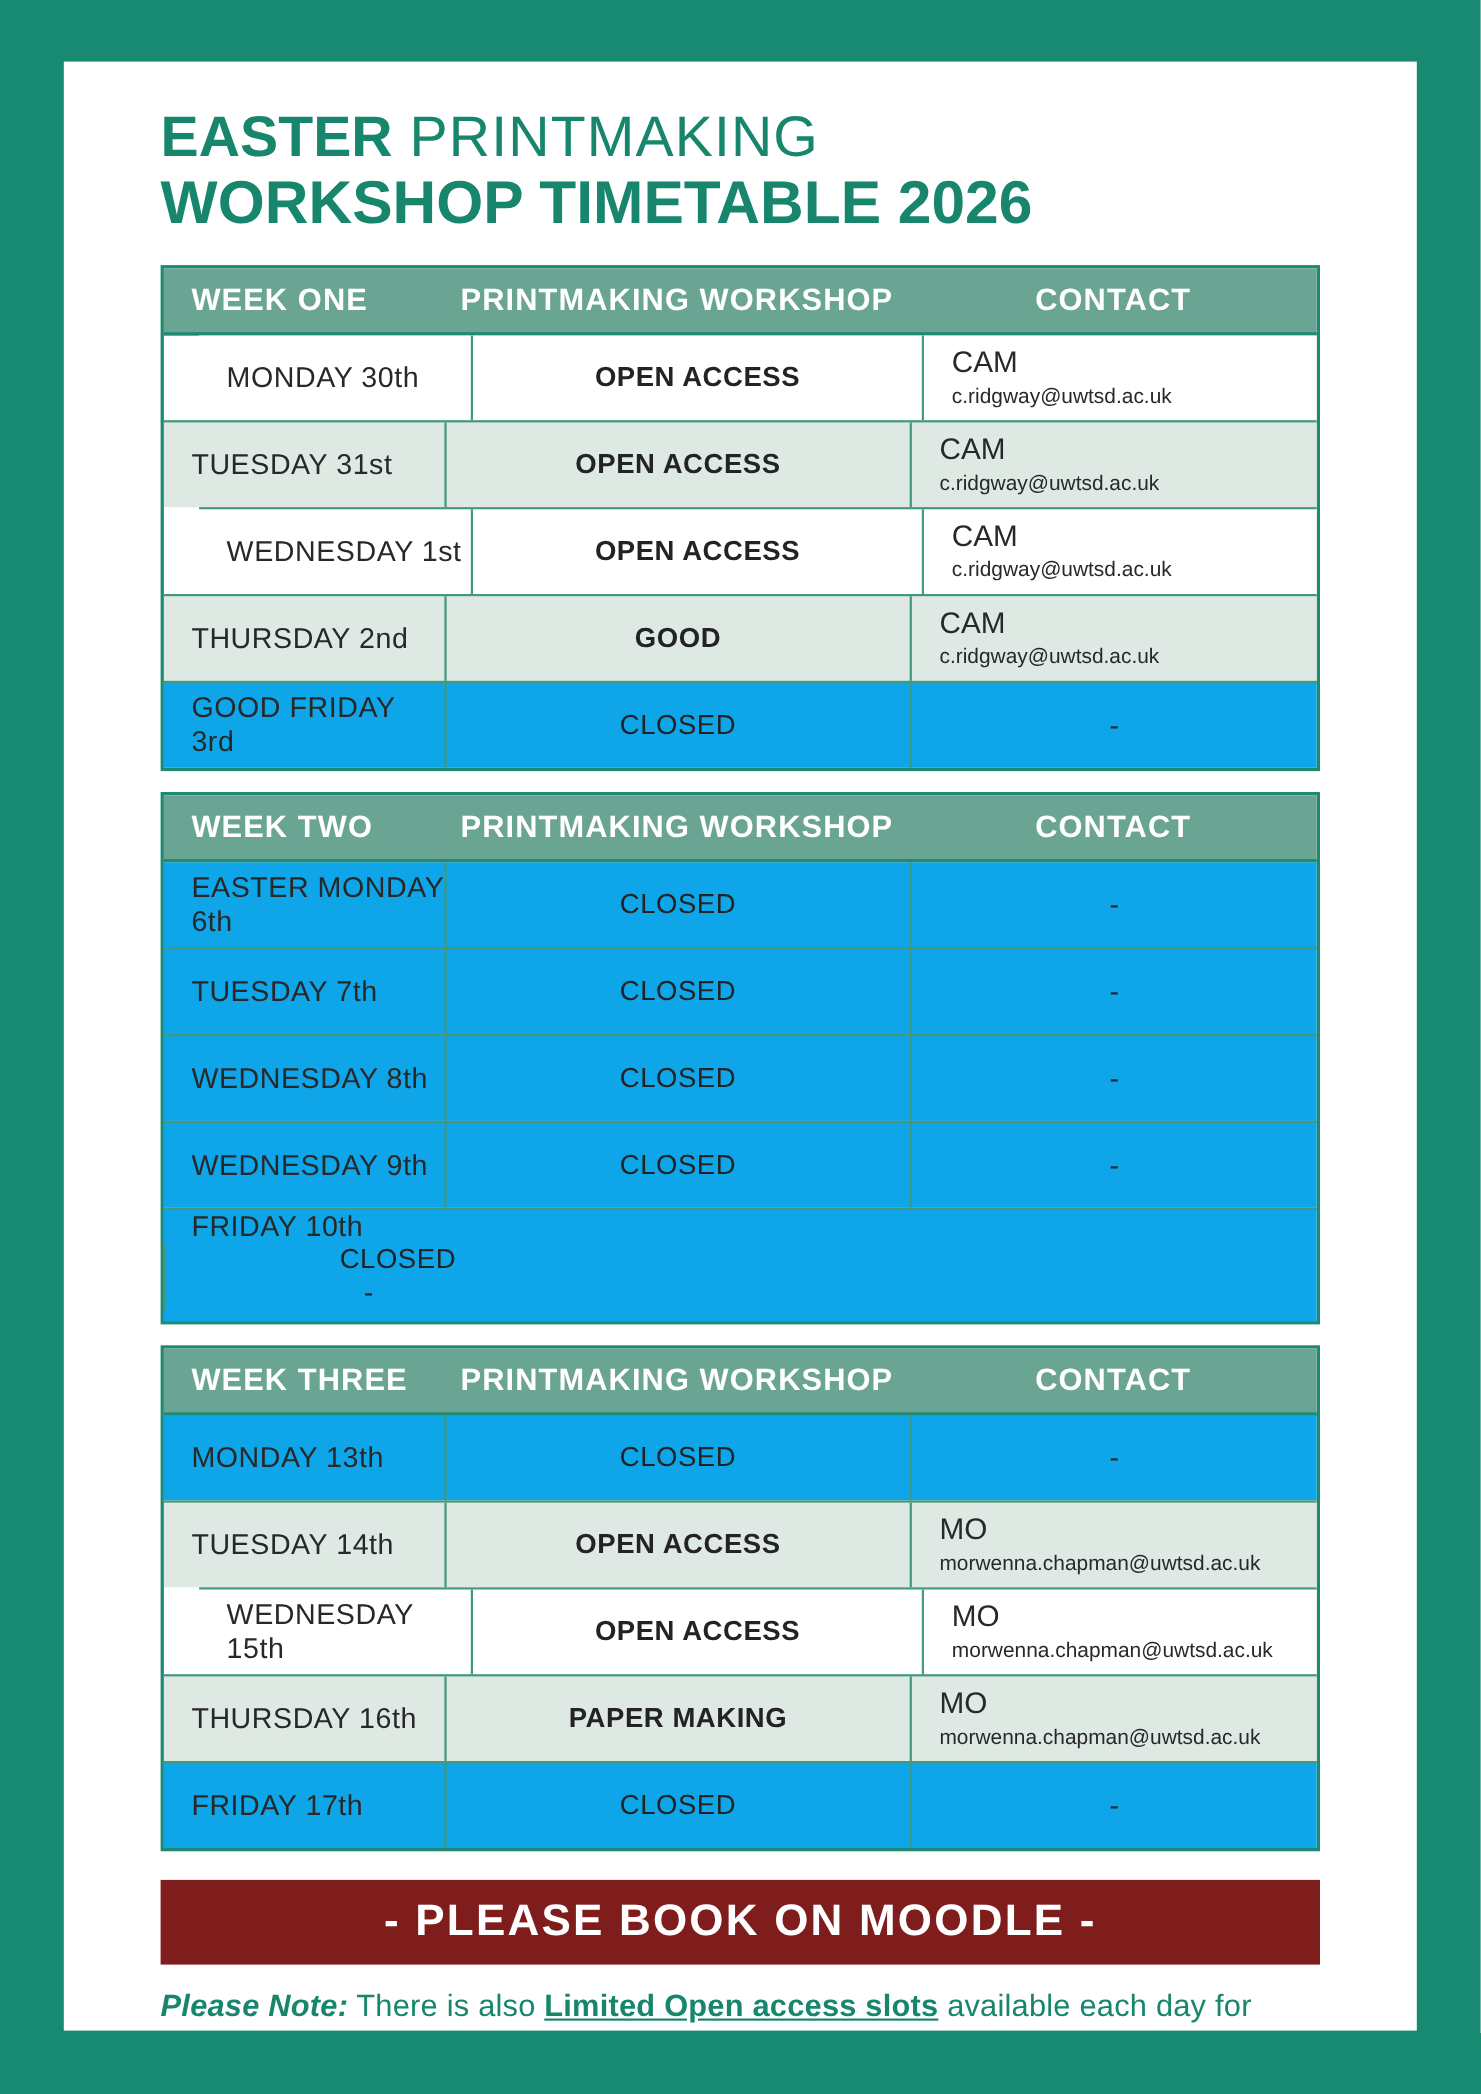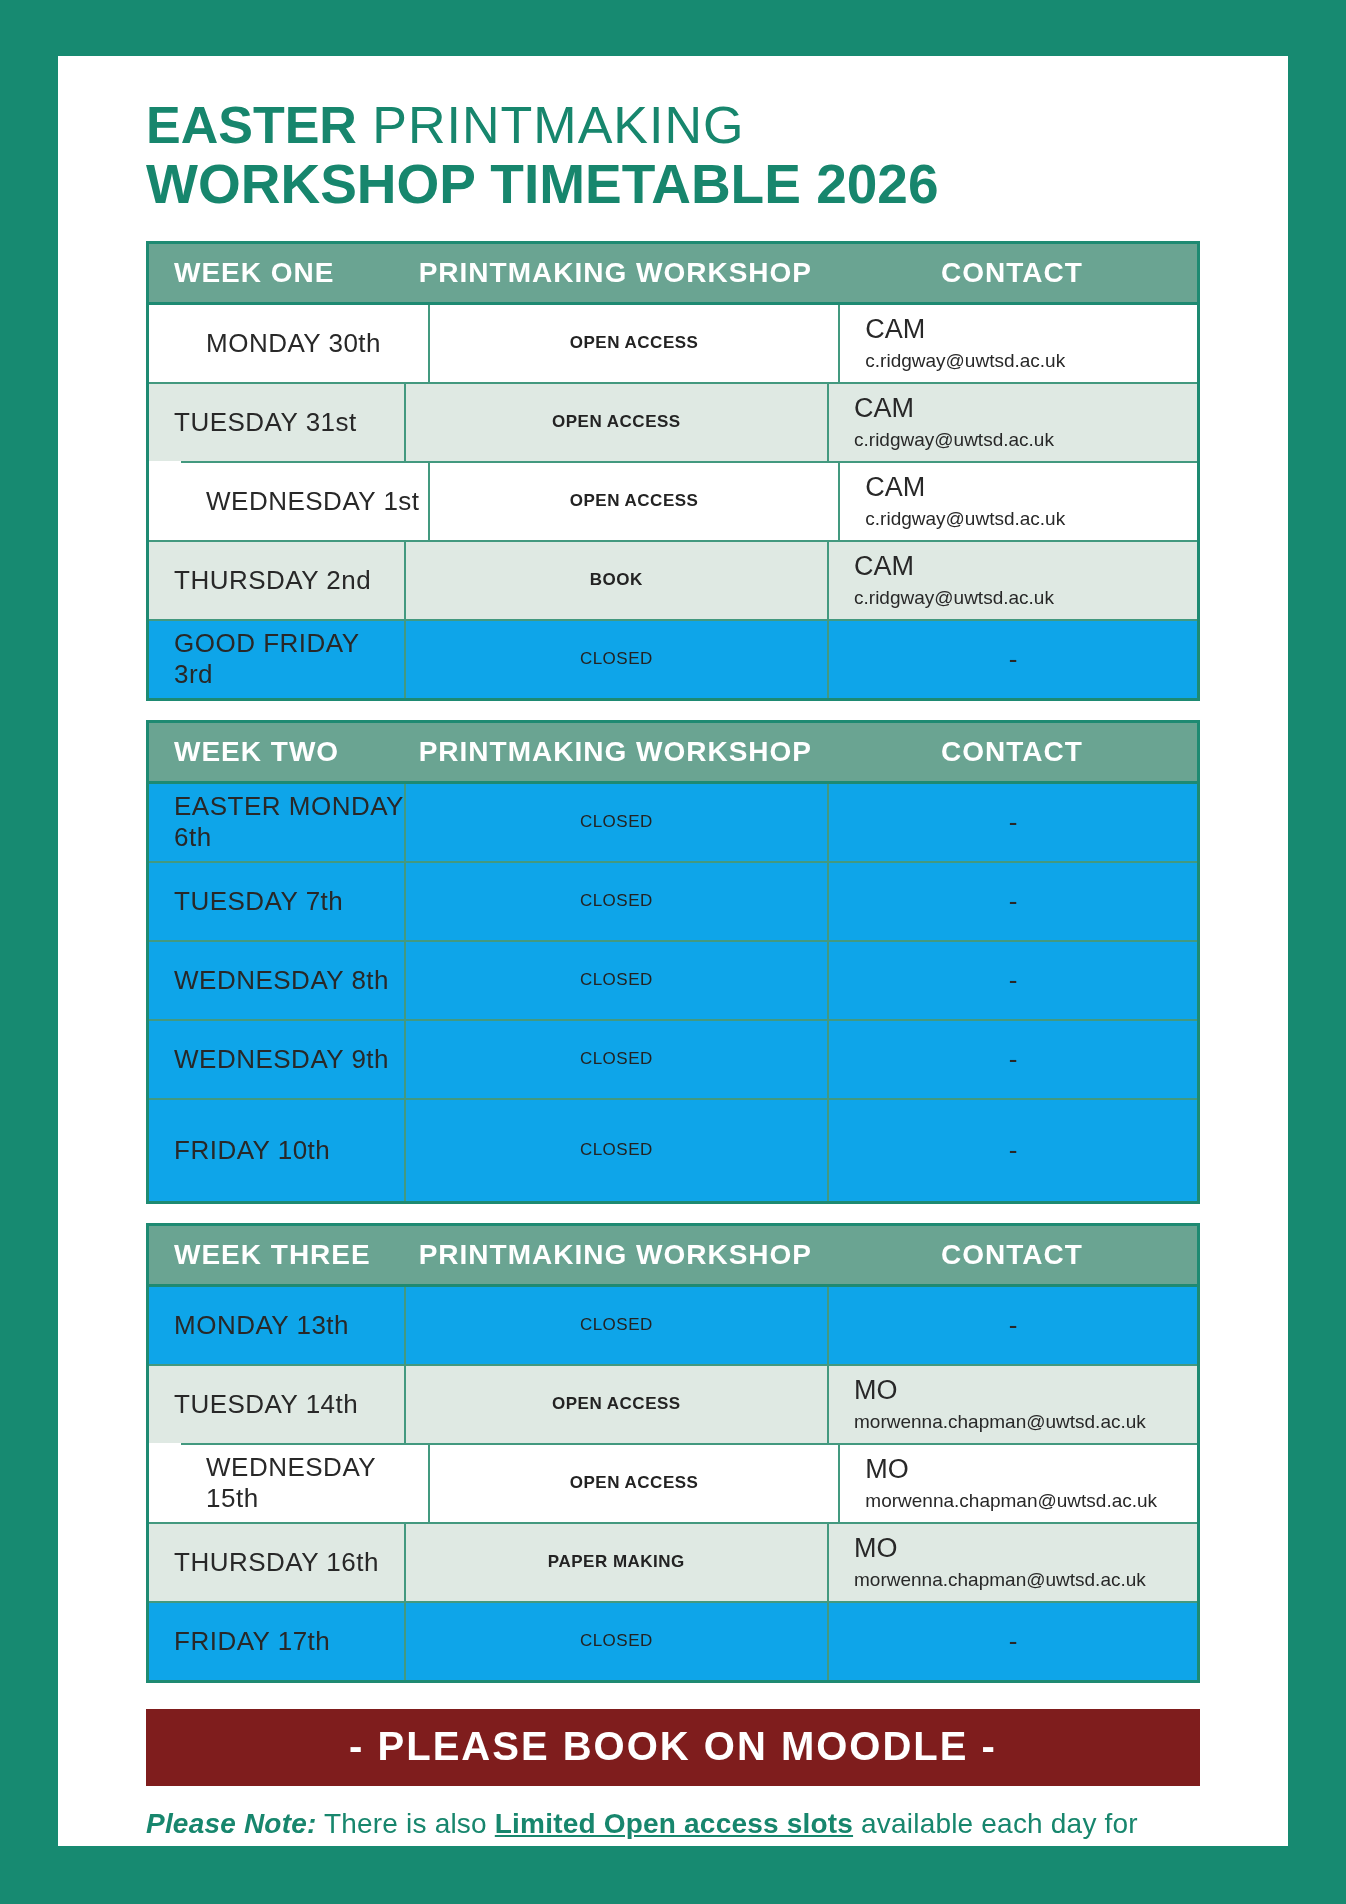--- a/index.html
+++ b/index.html
@@ -33,25 +33,25 @@
   .th{
     color:#ffffff;font-weight:700;font-size:28px;letter-spacing:1px;
     padding:13px 0;box-sizing:border-box;text-align:center;
   }
   .col-day{width:24.3%;}
   .col-work{width:40.4%;}
   .col-contact{width:35.3%;}
   .th.col-day{text-align:left;padding-left:25px;}
   .tr{display:flex;min-height:77px;}
   .tr + .tr{border-top:2px solid #43997f;}
-  .tr.tall{min-height:101px;}
+  .tr.tall{min-height:101px;flex-direction:column;}
   .td{box-sizing:border-box;display:flex;}
   .td + .td{border-left:2px solid #43997f;}
   .td.day{align-items:center;padding-left:25px;font-size:26px;color:#282828;letter-spacing:0.5px;}
-  .td.workshop{align-items:center;justify-content:center;font-size:17px;color:#232323;letter-spacing:0.5px;}
+  .td.workshop{align-items:center;justify-content:center;font-size:25px;color:#232323;letter-spacing:0.5px;}
   .wk-bold .td.workshop{font-weight:800;}
   .td.contact{flex-direction:column;justify-content:center;padding-left:25px;color:#282828;}
   .contact-name{font-size:27px;line-height:1.15;}
   .contact-email{font-size:19px;line-height:1.2;margin-top:5px;}
   .row-dash .td.contact{align-items:center;padding-left:0;font-size:26px;justify-content:center;flex-direction:row;}
   
   .bg-white{background:#ffffff;margin-left:32px;}
   .bg-green{background:#dfe9e3;}
   .bg-peach{background:#0ea5e9;}
   
@@ -102,21 +102,21 @@
     <div class="tr bg-white wk-bold">
       <div class="td day col-day">WEDNESDAY 1st</div>
       <div class="td workshop col-work">OPEN ACCESS</div>
       <div class="td contact col-contact">
         <span class="contact-name">CAM</span>
         <span class="contact-email">c.ridgway@uwtsd.ac.uk</span>
       </div>
     </div>
     <div class="tr bg-green wk-bold">
       <div class="td day col-day">THURSDAY 2nd</div>
-      <div class="td workshop col-work">BOOK</div>
+      <div class="td workshop col-work">GOOD</div>
       <div class="td contact col-contact">
         <span class="contact-name">CAM</span>
         <span class="contact-email">c.ridgway@uwtsd.ac.uk</span>
       </div>
     </div>
     <div class="tr bg-peach row-dash">
       <div class="td day col-day">GOOD FRIDAY 3rd</div>
       <div class="td workshop col-work">CLOSED</div>
       <div class="td contact col-contact">-</div>
     </div>

